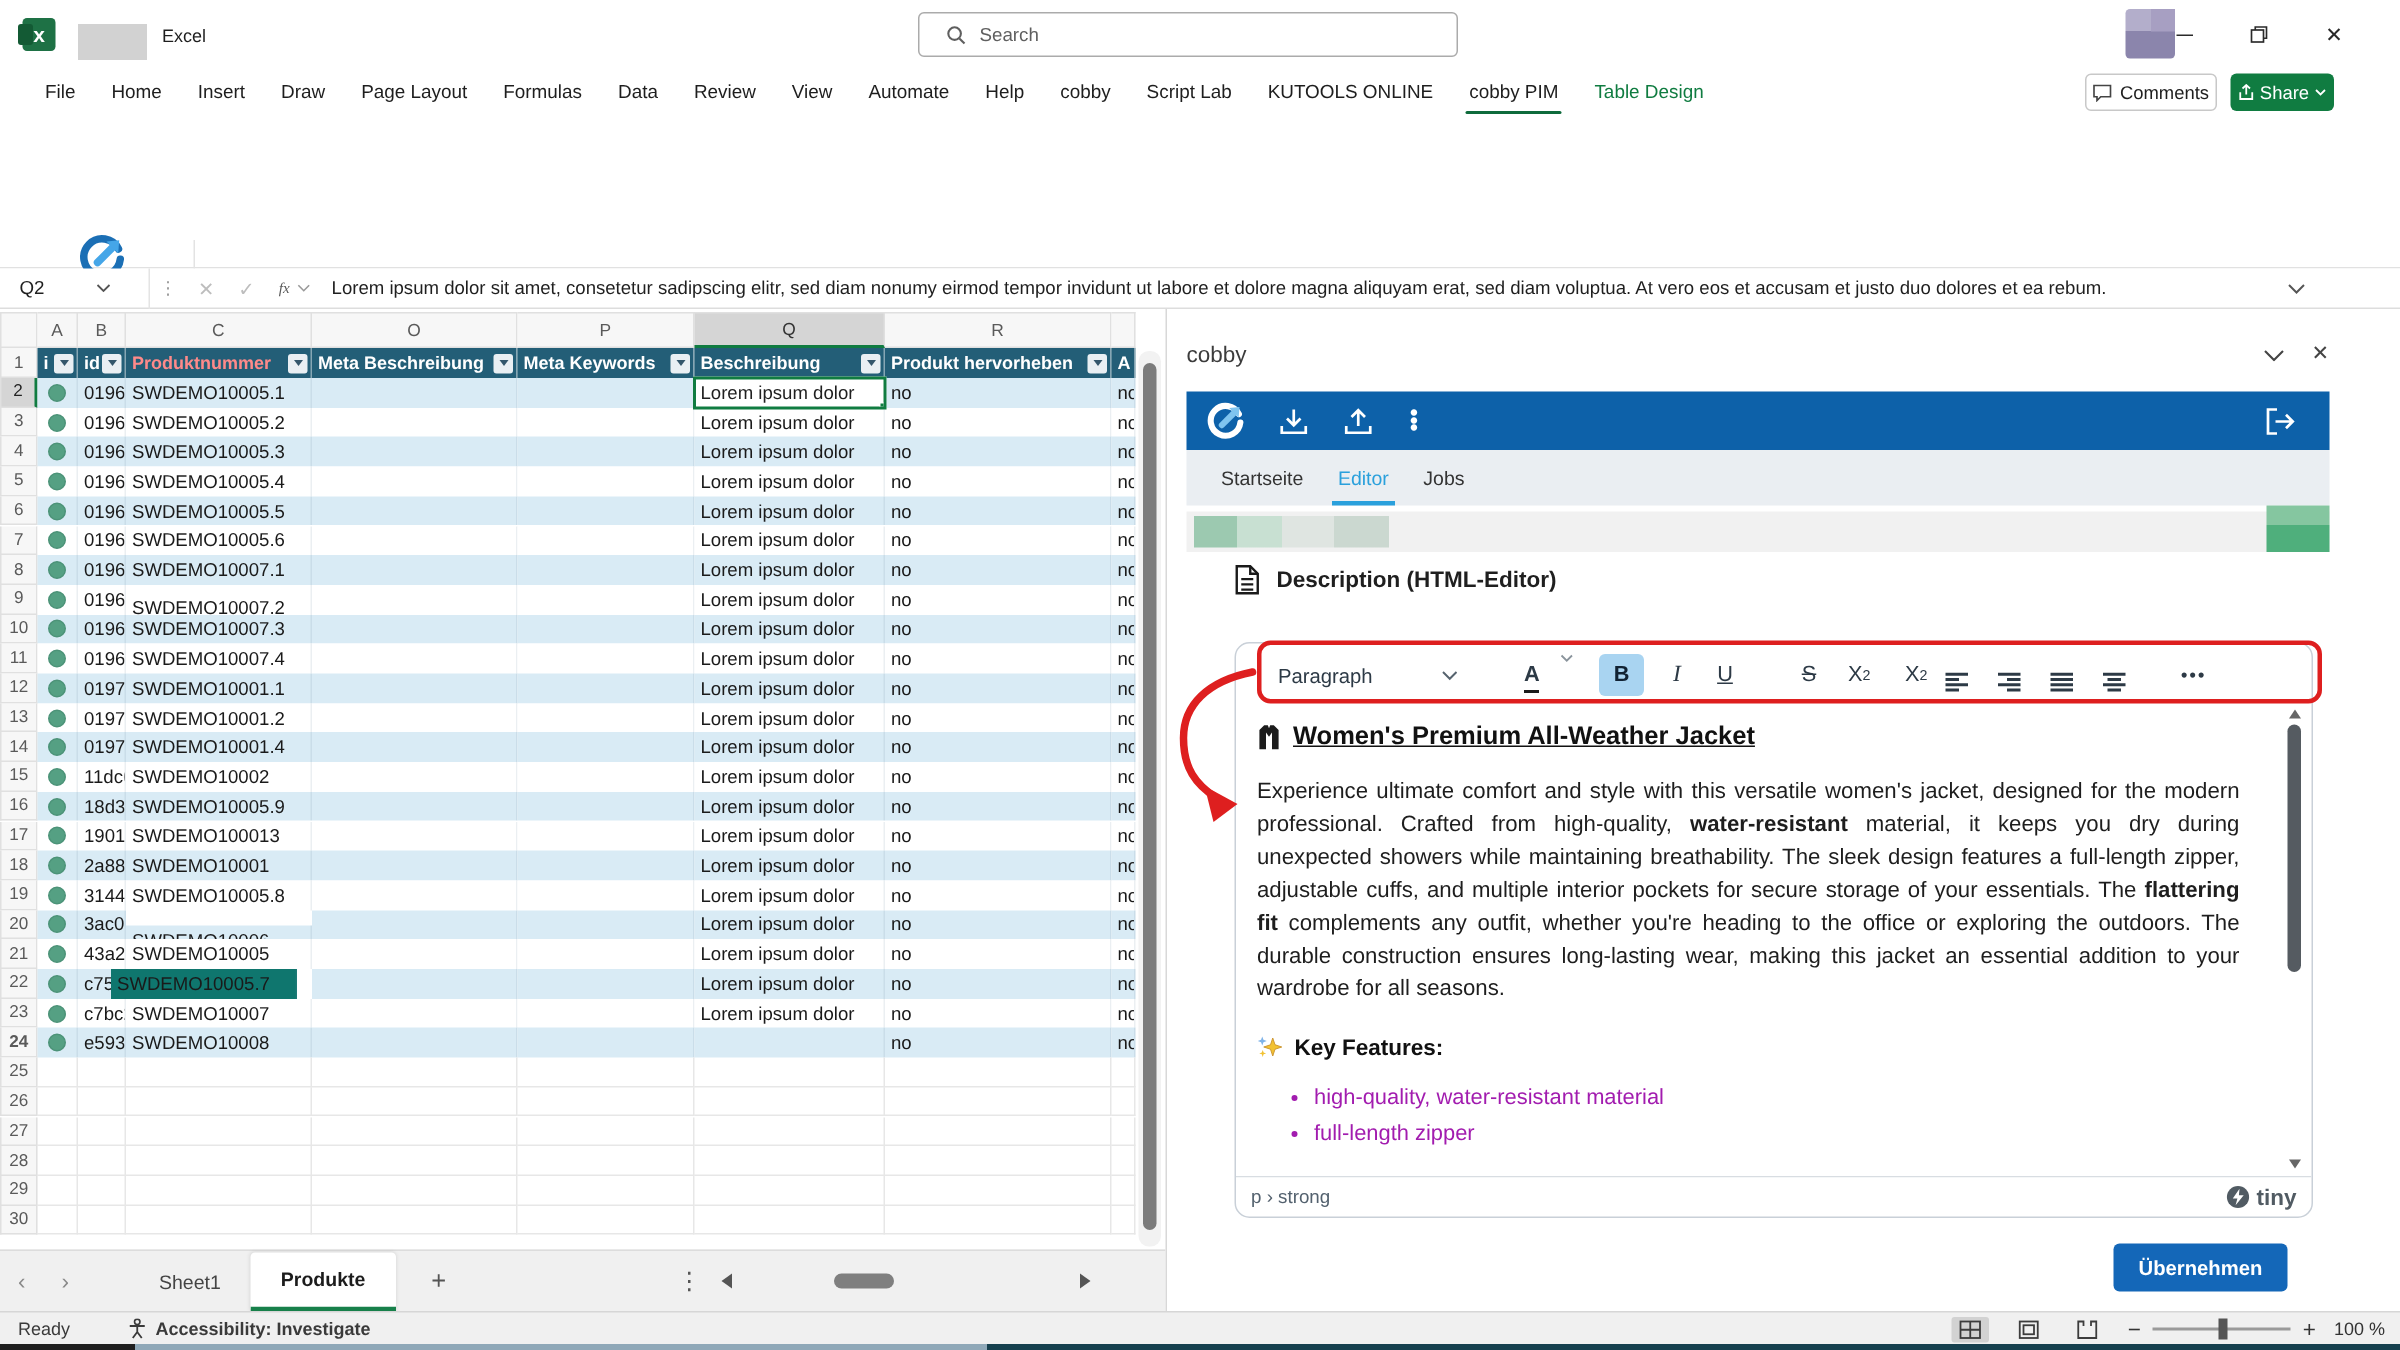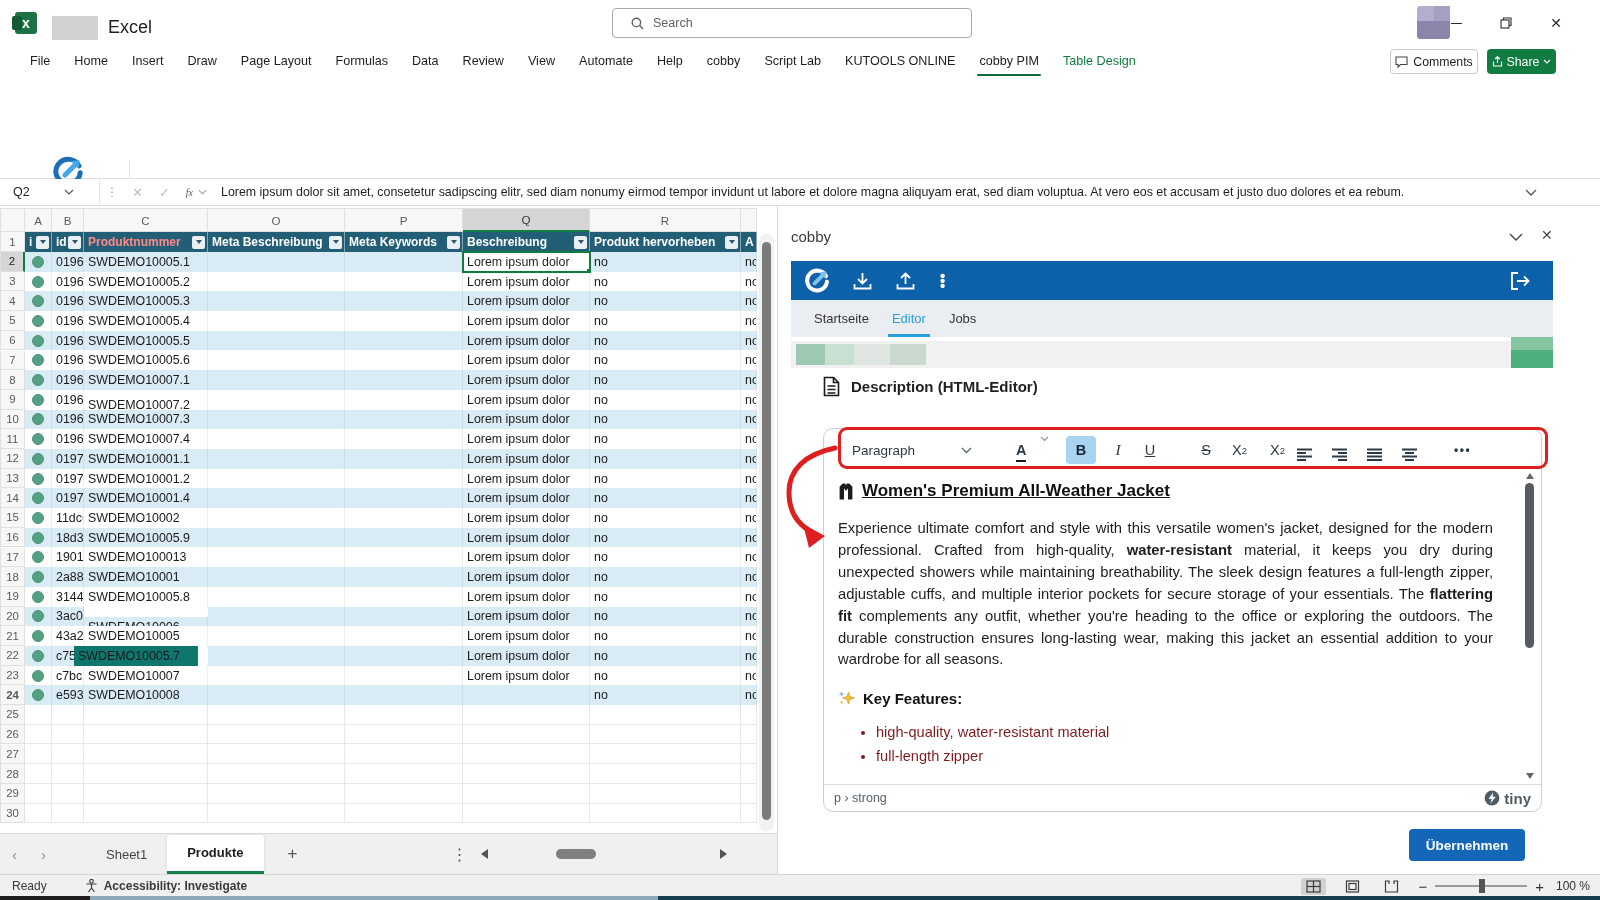--- a/index.html
+++ b/index.html
@@ -7,21 +7,21 @@
   body { position:relative; font-family:"Liberation Sans",sans-serif; background:#fff; overflow:hidden; color:#1f1f1f; }
   .abs { position:absolute; }
   svg { display:block; }
 
   
   #titlebar { left:0; top:0; width:1600px; height:46px; background:#fff; }
   .excel-icon { left:15px; top:12px; width:22px; height:22px; background:#1E7145; border-radius:3px; color:#fff; font-weight:bold; font-size:14px; display:flex; align-items:center; justify-content:center; }
   .excel-icon::before { content:""; position:absolute; left:-3px; top:4px; width:10px; height:14px; background:#135A34; border-radius:2px; }
   .excel-icon span { position:relative; }
   .blur-name { left:52px; top:16px; width:46px; height:24px; background:#D2D2D2; }
-  .app-name { left:108px; top:17px; font-size:18px; color:#1e1e1e; }
+  .app-name { left:108px; top:17px; font-size:12px; color:#1e1e1e; }
   .search-box { left:612px; top:8px; width:360px; height:30px; border:1px solid #ABABAB; border-radius:4px; background:#fff; display:flex; align-items:center; padding-left:18px; gap:9px; }
   .search-box span { font-size:12.5px; color:#5f5f5f; }
   .avatar { left:1417px; top:6px; width:33px; height:33px; border-radius:3px; background:linear-gradient(180deg,#B3AECB 0 45%,#8B85AC 45%); }
   .avatar::before { content:""; position:absolute; right:0; top:0; width:16px; height:15px; background:#A79FC2; }
   .wctl { top:0; width:46px; height:46px; display:flex; align-items:center; justify-content:center; color:#2a2a2a; }
   #btn-min { left:1433px; } #btn-max { left:1483px; } #btn-close { left:1533px; font-size:14px; }
   #btn-min::before { content:""; width:11px; height:1px; background:#2a2a2a; }
 
   
   #tabsrow { left:0; top:46px; width:1600px; height:30px; background:#fff; display:flex; align-items:stretch; padding-left:18px; }
@@ -125,21 +125,21 @@
   .tsup { left:388px; } .tsub { left:426px; }
   .tsup sup,.tsub sub { font-size:9.5px; }
   .talign { top:9px; } 
   .tmore { left:610px; letter-spacing:1.5px; font-weight:bold; font-size:12px; }
   .red-box { left:14px; top:-2px; width:710px; height:42px; border:3.5px solid #DE1F1F; border-radius:9px; z-index:40; }
   .ed-content { position:absolute; left:14px; top:44px; right:48px; bottom:30px; overflow:hidden; }
   .ed-h2 { display:flex; align-items:center; gap:8px; margin-top:8px; }
   .ed-h2 b { font-size:17px; color:#111; text-decoration:underline; }
   .ed-p { margin-top:17px; font-size:14.8px; line-height:21.9px; text-align:justify; color:#1e1e1e; }
   .ed-feat { margin-top:19px; display:flex; align-items:center; gap:8px; font-size:15px; font-weight:bold; color:#111; }
-  .ed-ul { margin:14px 0 0 38px; font-size:14.6px; line-height:23.5px; color:#7f1d1d; }
+  .ed-ul { margin:14px 0 0 38px; font-size:14.6px; line-height:23.5px; color:#a21caf; }
   .ed-scroll { position:absolute; right:5px; top:44px; width:13px; bottom:32px; }
   .ed-scroll .thumb { position:absolute; left:2px; top:10px; width:9px; height:165px; background:#555B61; border-radius:5px; }
   .ed-scroll .up { position:absolute; top:0; left:3px; width:0; height:0; border-left:4px solid transparent; border-right:4px solid transparent; border-bottom:6px solid #666; }
   .ed-scroll .dn { position:absolute; bottom:0; left:3px; width:0; height:0; border-left:4px solid transparent; border-right:4px solid transparent; border-top:6px solid #666; }
   .tmce-status { position:absolute; left:0; right:0; bottom:0; height:27px; border-top:1px solid #D8DDE2; border-radius:0 0 10px 10px; display:flex; align-items:center; padding:0 10px; }
   .elempath { font-size:12.5px; color:#53616E; }
   .tinybrand { margin-left:auto; display:flex; align-items:center; gap:4px; font-size:15px; font-weight:bold; color:#515B63; }
   .apply-btn { left:631px; top:623px; width:116px; height:32px; background:#1467B8; border-radius:4px; color:#fff; font-size:13.5px; font-weight:600; display:flex; align-items:center; justify-content:center; }
   .red-arrow { left:3px; top:234px; z-index:41; }
 </style>

